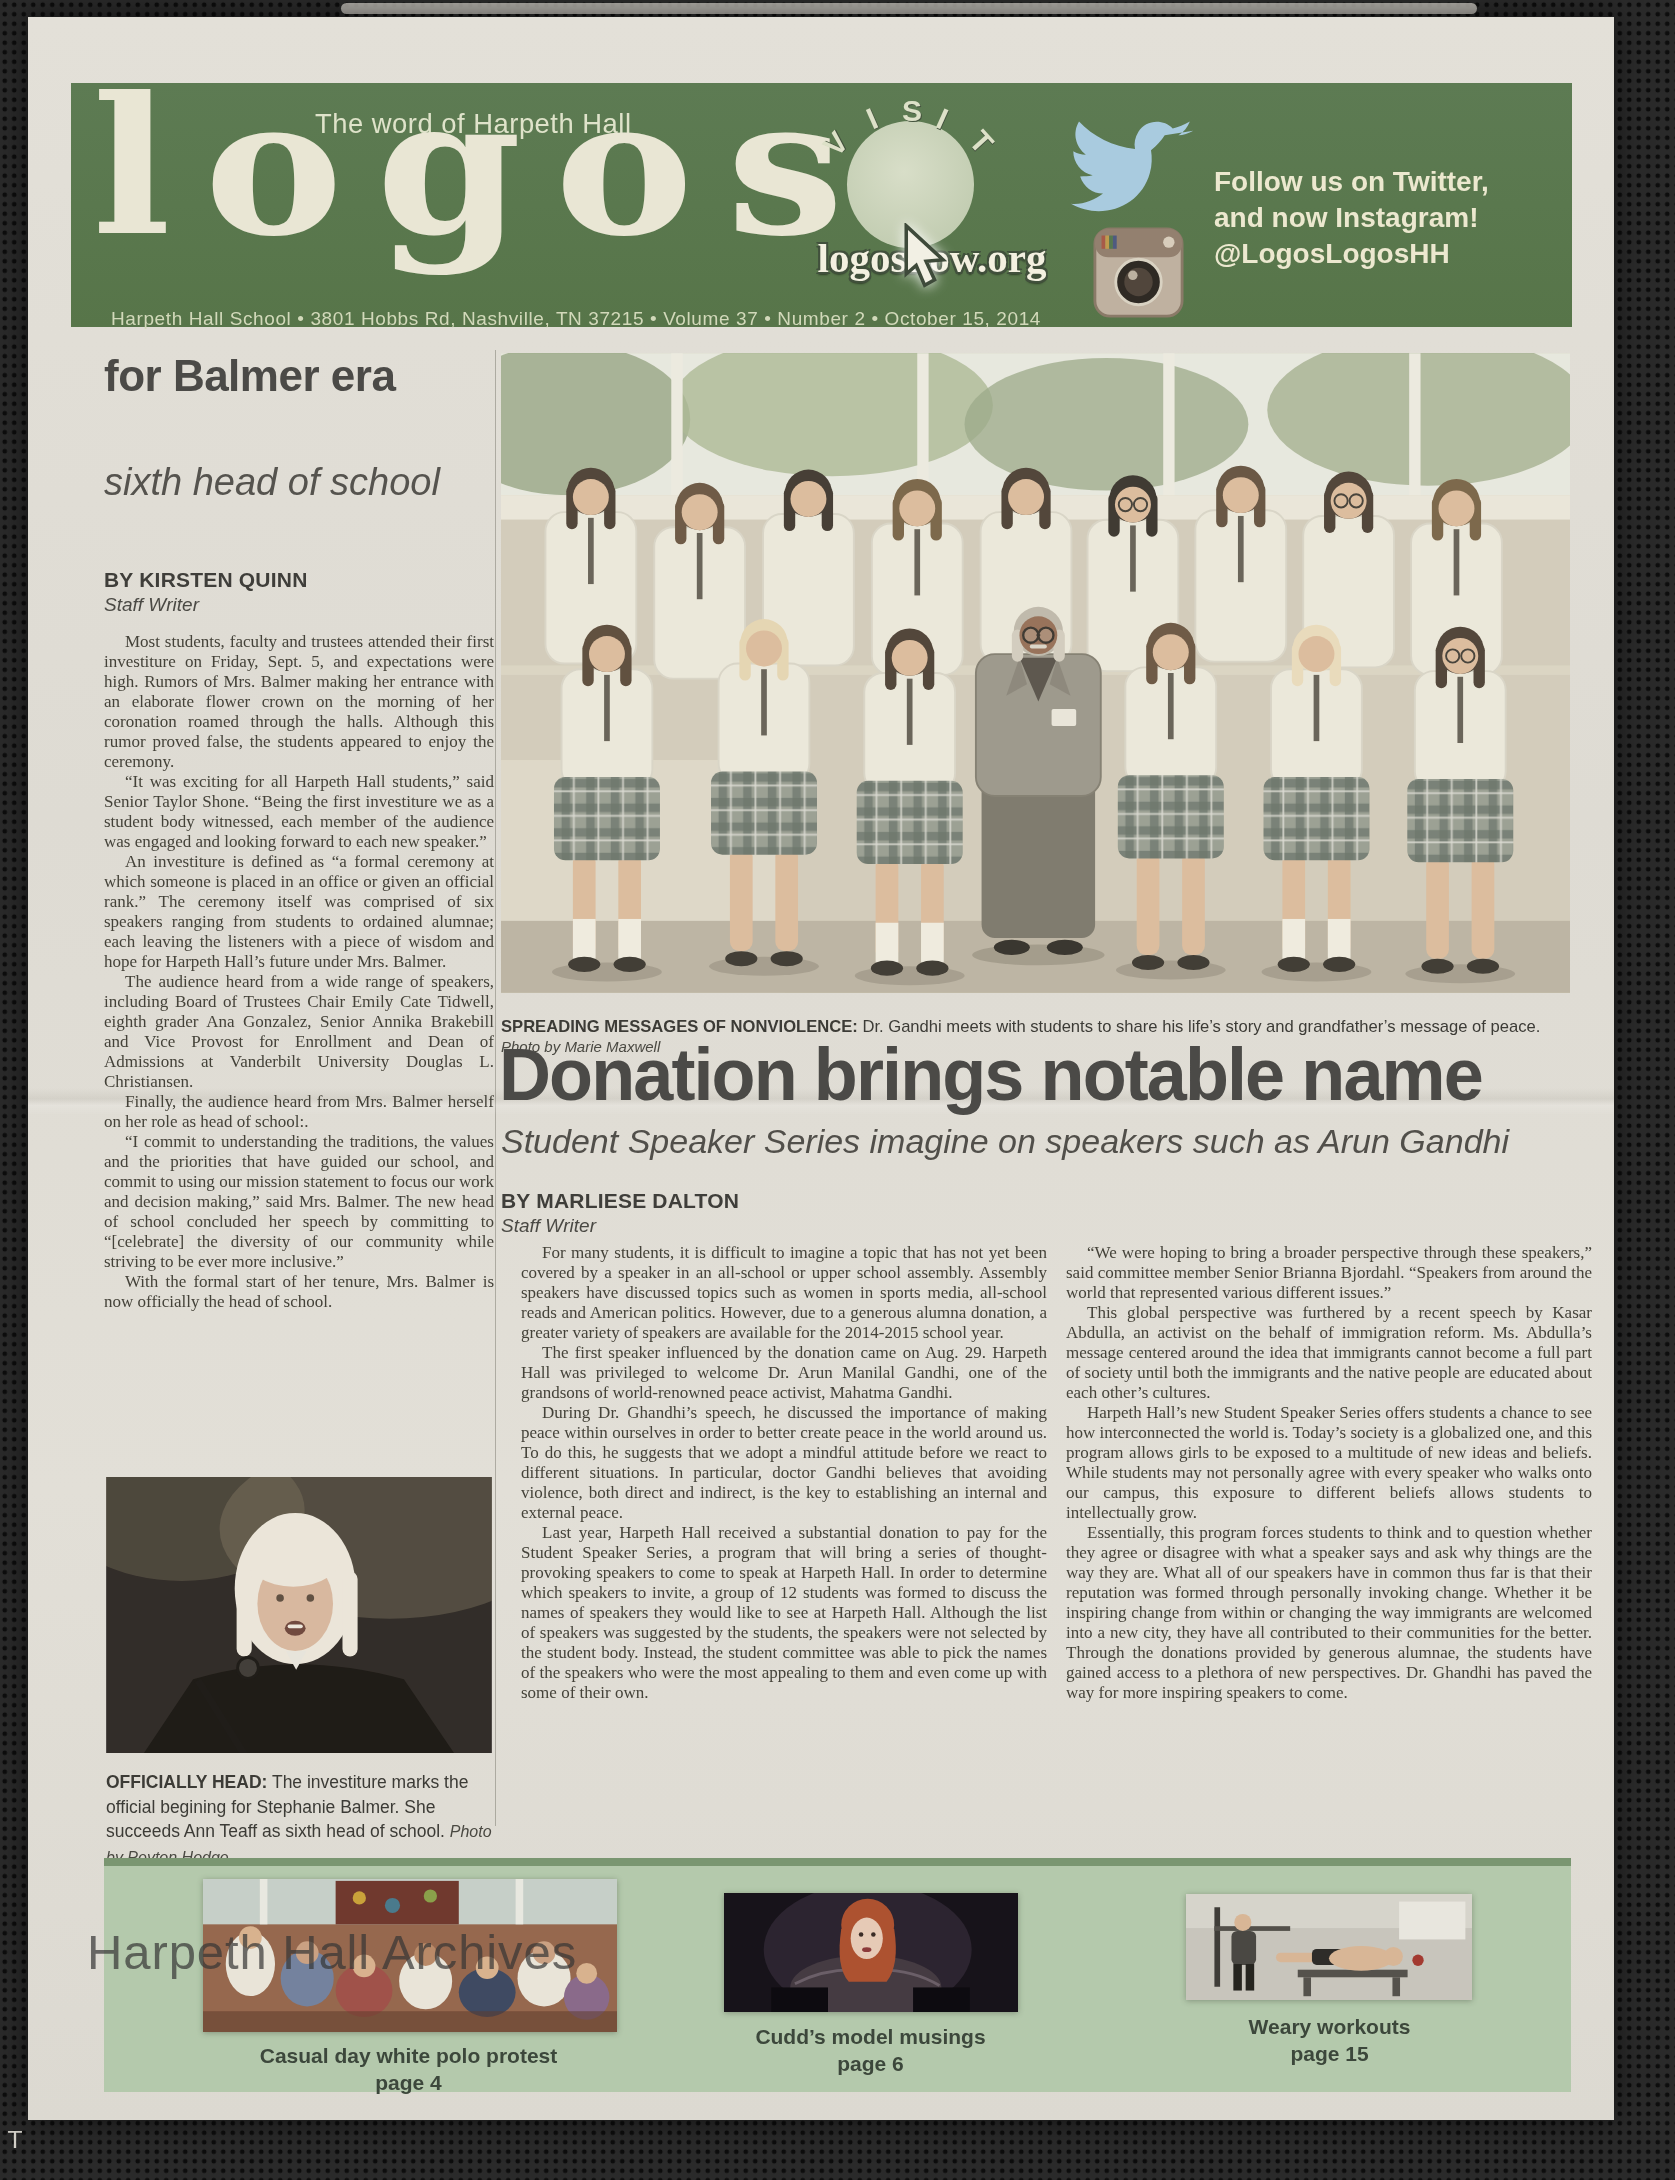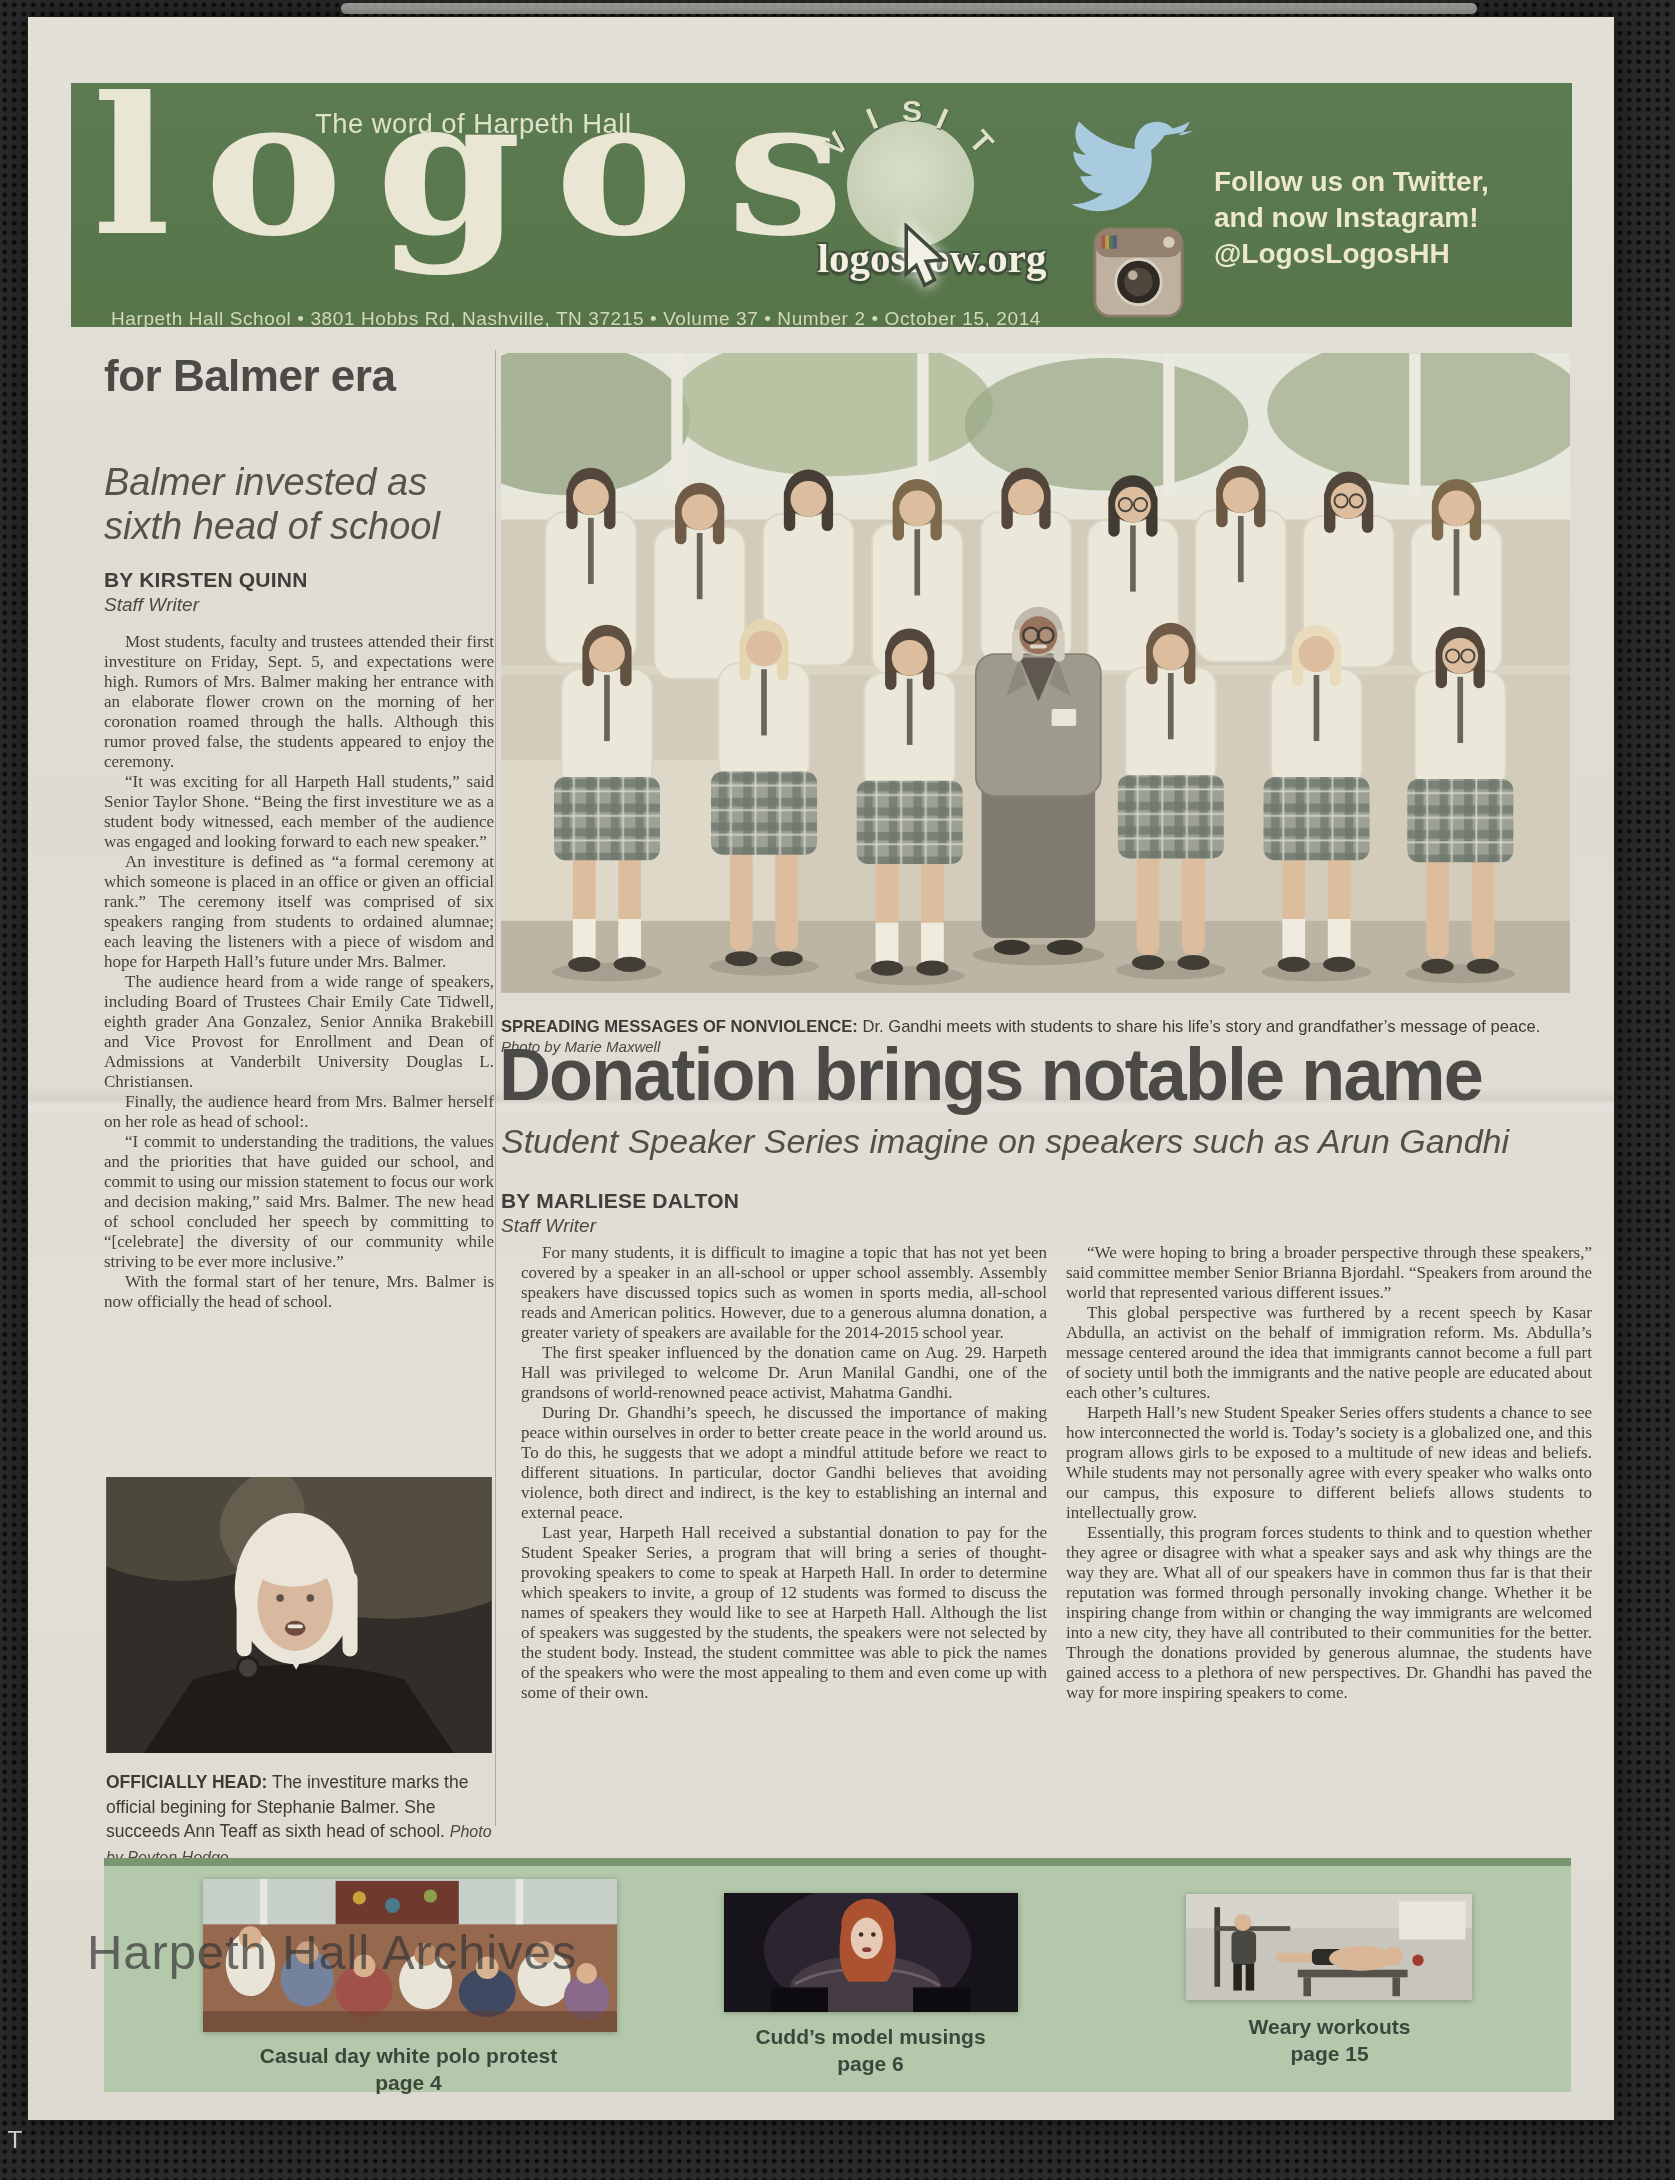--- a/index.html
+++ b/index.html
@@ -134,21 +134,20 @@
       <div class="abs" id="infoline">Harpeth Hall School    •    3801 Hobbs Rd, Nashville, TN 37215    •    Volume 37    •    Number 2    •    October 15, 2014</div>
     </div>
 
     <div class="abs" id="vrule"></div>
     <div class="abs" id="crease"></div>
 
     <div class="abs" id="bal-headline">
       <div>for Balmer era</div>
     </div>
     <div class="abs" id="bal-subhead">
-      <div>Balmer invested as</div>
       <div>sixth head of school</div>
     </div>
     <div class="abs byline" id="bal-byline">BY KIRSTEN QUINN</div>
     <div class="abs role" id="bal-role">Staff Writer</div>
     <div class="abs" id="bal-body">
       <p class="bodytext">Most students, faculty and trustees attended their first investiture on Friday, Sept. 5, and expectations were high.  Rumors of Mrs. Balmer making her entrance with an elaborate flower crown on the morning of her coronation roamed through the halls. Although this rumor proved false, the students appeared to enjoy the ceremony.</p>
       <p class="bodytext">“It was exciting for all Harpeth Hall students,” said Senior Taylor Shone.  “Being the first investiture we as a student body witnessed, each member of the audience was engaged and looking forward to each new speaker.”</p>
       <p class="bodytext">An investiture is defined as “a formal ceremony at which someone is placed in an office or given an official rank.” The ceremony itself was comprised of six speakers ranging from students to ordained alumnae; each leaving the listeners with a piece of wisdom and hope for Harpeth Hall’s future under Mrs. Balmer.</p>
       <p class="bodytext">The audience heard from a wide range of speakers, including Board of Trustees Chair Emily Cate Tidwell, eighth grader Ana Gonzalez, Senior Annika Brakebill and Vice Provost for Enrollment and Dean of Admissions at Vanderbilt University Douglas L. Christiansen.</p>
       <p class="bodytext">Finally, the audience heard from Mrs. Balmer herself on her role as head of school:.</p>

